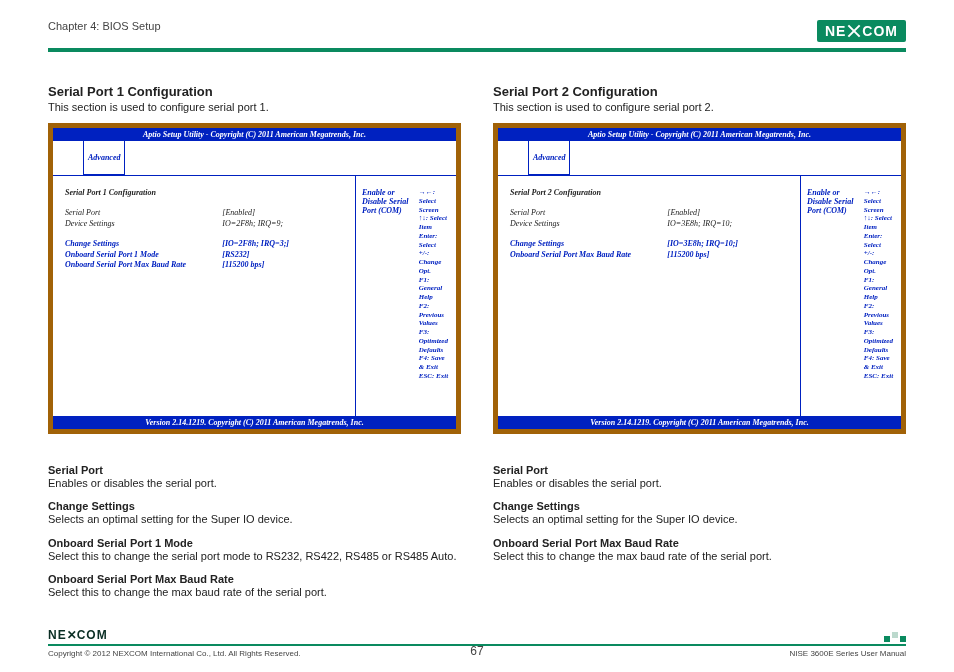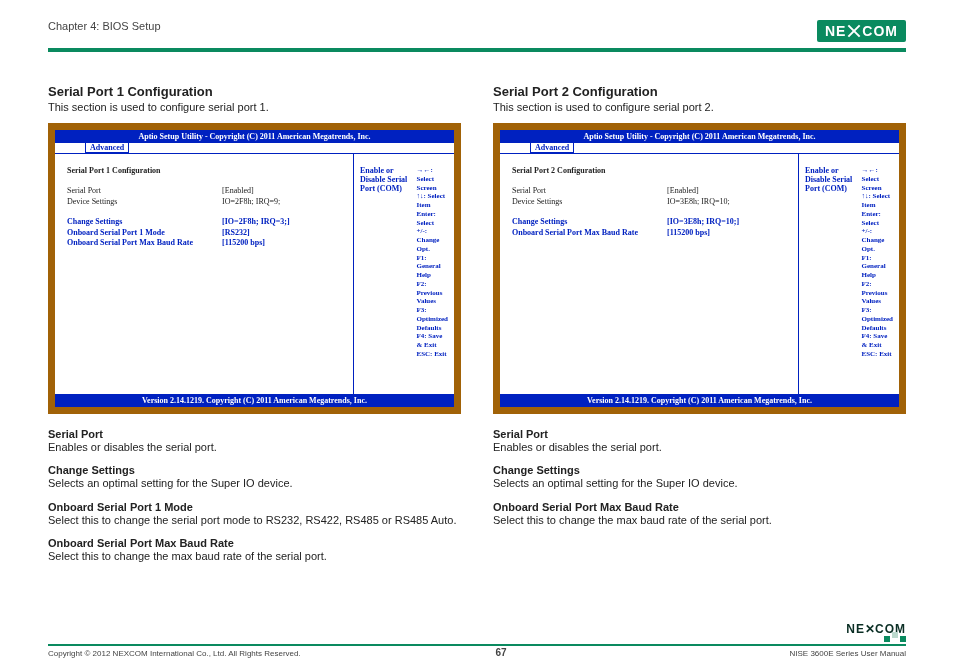--- a/index.html
+++ b/index.html
@@ -65,44 +65,45 @@
   .section-heading {
     font-size: 13px;
     font-weight: bold;
     margin-bottom: 2px;
   }
   .section-sub {
     font-size: 11px;
     margin-bottom: 10px;
   }
   .bios-box {
-    border: 7px solid #a16207;
+    border: 5px solid #a16207;
     font-size: 8px;
     font-family: "Times New Roman", serif;
-    margin-bottom: 14px;
+    margin-bottom: 30px;
+    font-style: italic;
   }
   .bios-titlebar {
     background: #0021c0;
     color: #fff;
     text-align: center;
     font-weight: bold;
     padding: 2px 0;
     font-size: 8px;
   }
   .bios-tab {
     color: #0021c0;
     text-align: left;
     padding: 0 0 0 30px;
     font-size: 8px;
     border-bottom: 1px solid #0021c0;
     background: #fff;
   }
   .bios-tab span {
     display: inline-block;
-    padding: 0 4px;
+    padding: 12px 4px;
     border: 1px solid #0021c0;
     border-top: none;
     font-weight: bold;
   }
   .bios-body {
     display: flex;
     height: 240px;
     background: #fff;
   }
   .bios-left {
@@ -153,21 +154,20 @@
     position: absolute;
     bottom: 14px;
     left: 48px;
     right: 48px;
   }
   .footer-logo-row {
     display: flex;
     justify-content: space-between;
     align-items: flex-end;
     margin-bottom: 2px;
-    flex-direction: column;
   }
   .footer-logo {
     font-weight: bold;
     font-size: 12px;
     color: #0a2e24;
     letter-spacing: 1px;
   }
   .footer-marks {
     display: flex;
     gap: 2px;
@@ -186,24 +186,23 @@
     display: flex;
     justify-content: space-between;
     font-size: 8px;
     color: #444;
     align-items: center;
   }
   .page-num {
     position: absolute;
     left: 50%;
     transform: translateX(-50%);
-    font-weight: bold;
-    font-size: 10px;
+    font-weight: normal;
+    font-size: 12px;
     bottom: 0;
-    margin-left: 24px;
   }
   .blank-line { height: 10px; }
 </style>
 </head>
 <body>
 
 <div class="page-content">
   <div class="header-row">
     <div class="chapter-title">Chapter 4: BIOS Setup</div>
     <div class="logo">

